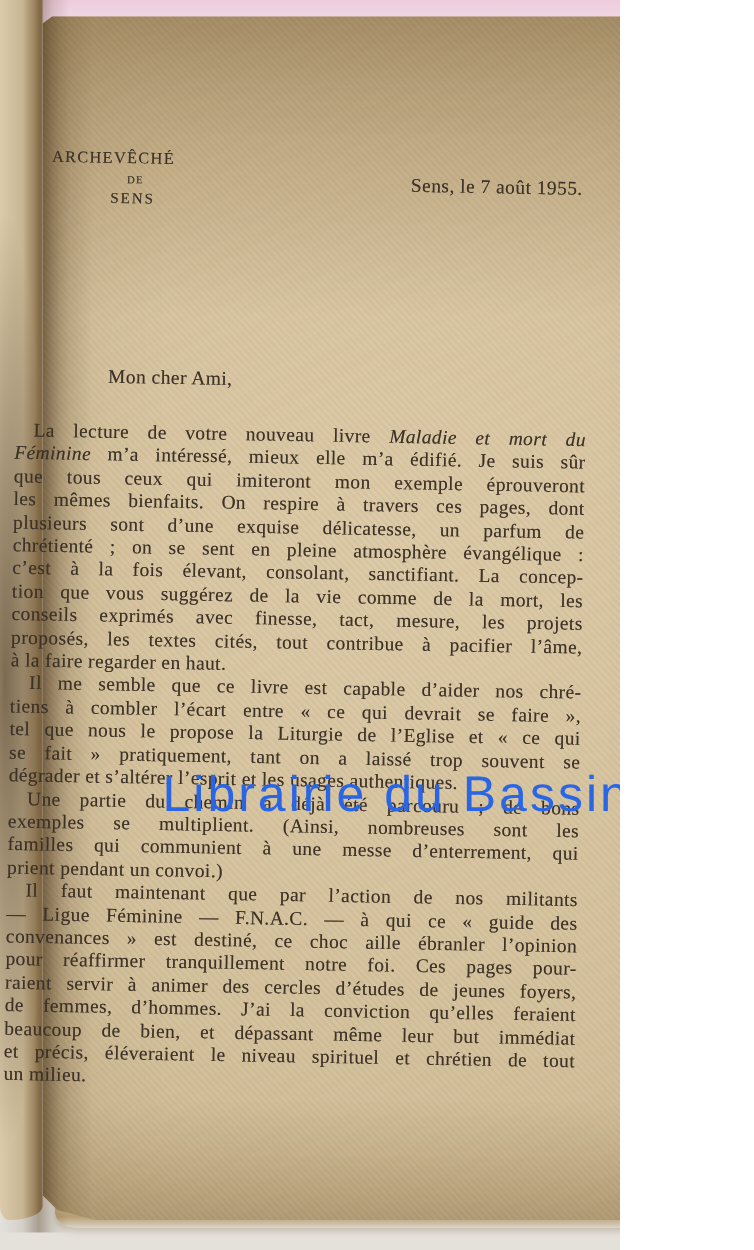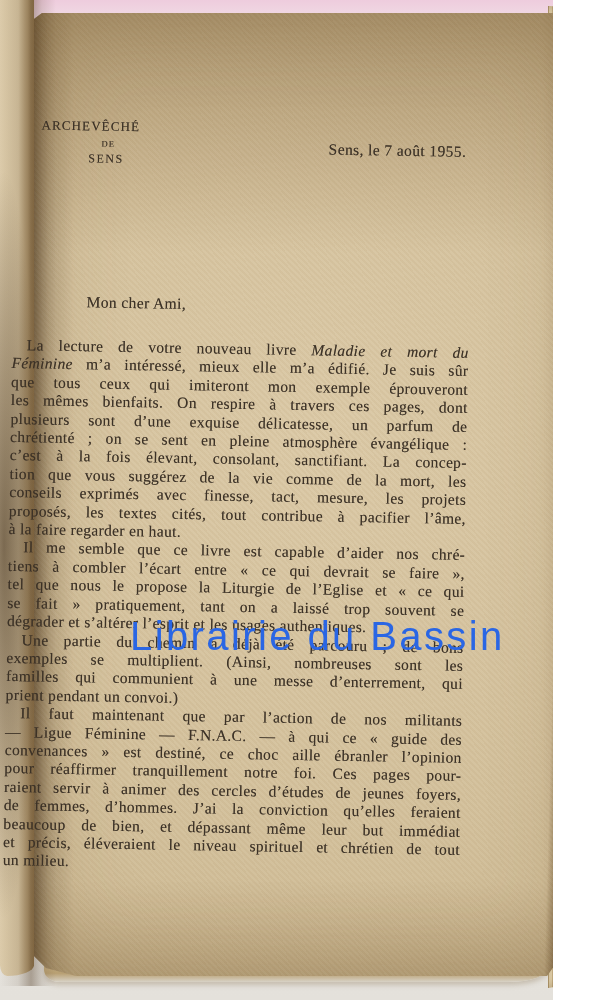--- a/index.html
+++ b/index.html
@@ -1,19 +1,19 @@
 <!DOCTYPE html>
 <html><head>
 <meta charset="utf-8">
 <style>
   html,body{margin:0;padding:0;}
   body{font-family:"Liberation Serif", serif;}
   .photo{
     position:relative;
-    width:553px;height:1000px;
+    width:496px;height:1000px;
     overflow:hidden;
     background:linear-gradient(180deg,#f6f5f2 0%,#ecd 0%,#f5f4f1 5%,#eae7e2 55%,#e4e1db 100%);
   }
   
   .left-strip{
     position:absolute;left:0;top:0;width:34px;height:976px;z-index:1;
     background:linear-gradient(90deg,#dccbaa 0%,#d6c4a1 55%,#c2a97e 82%,#9a7e53 100%);
     border-bottom-right-radius:30px 12px;
     border-bottom-left-radius:8px 12px;
   }

